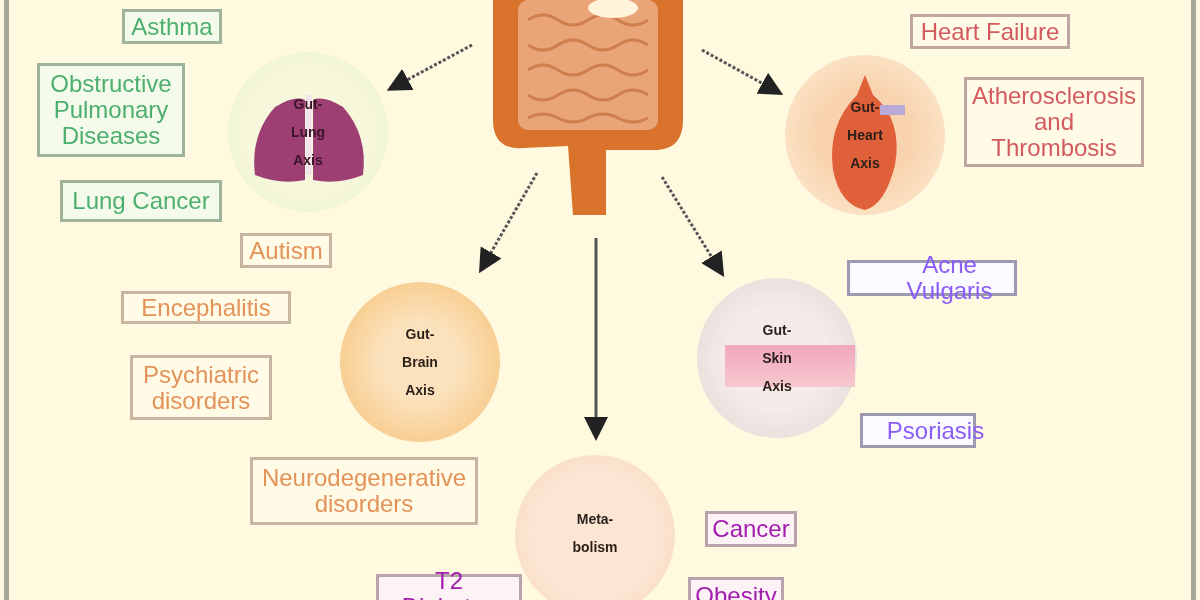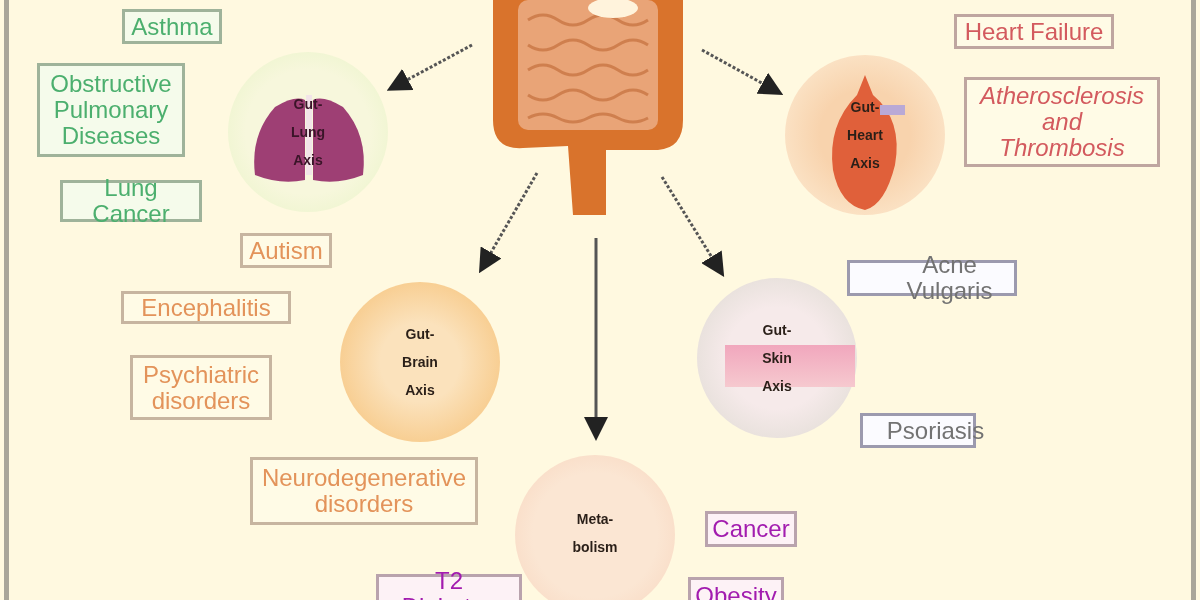--- a/index.html
+++ b/index.html
@@ -4,21 +4,21 @@
   <style>
     html, body { margin:0; padding:0; }
     body { width:1200px; height:600px; overflow:hidden; background:#fffadf; font-family:"Liberation Sans", sans-serif; }
     .stage { position:relative; width:1200px; height:600px; background:#fff9e0; }
     .border-l { position:absolute; left:4px; top:0; width:5px; height:600px; background:#a9a69a; }
     .border-r { position:absolute; left:1191px; top:0; width:5px; height:600px; background:#a9a69a; }
     .box { position:absolute; border:3px solid #b5b09c; background:#fffbe6; text-align:center; font-size:24px; line-height:26px; display:flex; align-items:center; justify-content:center; box-sizing:border-box; padding:0 6px; white-space:pre-line; }
     .green { color:#4caf6e; border-color:#9fb39a; background:#f5fbeb; }
     .orange { color:#e3935a; border-color:#c7b5a0; }
     .red { color:#d35a5e; border-color:#bfa6a0; }
-    .navy { color:#737373; border-color:#9c9aae; background:#fbfbff;padding-left:41px; }
+    .navy { color:#8b5cf6; border-color:#9c9aae; background:#fbfbff;padding-left:41px; }
     .pink { color:#a21caf; border-color:#b9a3ad; background:#fdf2f6; }
     .circle { position:absolute; border-radius:50%; display:flex; align-items:center; justify-content:center; text-align:center; font-weight:bold; font-size:14px; line-height:28px; color:#2a1f18; white-space:pre-line; }
     .c-lung { left:228px; top:52px; width:160px; height:160px; background:radial-gradient(circle, #f7f7dc 55%, #eef5cf 80%, #fff9e0 100%); }
     .c-heart { left:785px; top:55px; width:160px; height:160px; background:radial-gradient(circle, #f8d3ad 40%, #fbe3c6 75%, #fff9e0 100%); }
     .c-brain { left:340px; top:282px; width:160px; height:160px; background:radial-gradient(circle, #fbe2bc 35%, #f8cf94 70%, #fff9e0 100%); }
     .c-skin { left:697px; top:278px; width:160px; height:160px; background:radial-gradient(circle, #f6eaea 45%, #e5dfd9 80%, #fff9e0 100%); }
     .c-meta { left:515px; top:455px; width:160px; height:160px; background:radial-gradient(circle, #fbe6d3 55%, #f9dcc6 80%, #fff9e0 100%); }
     .lungs { position:absolute; left:250px; top:95px; width:118px; height:90px; }
     .heart { position:absolute; left:825px; top:75px; width:80px; height:135px; }
     .skinband { position:absolute; left:725px; top:345px; width:130px; height:42px; background:linear-gradient(#f1a7bd,#f6c9cf); }
@@ -91,24 +91,24 @@
     <line x1="702" y1="50" x2="778" y2="92" stroke="#555" stroke-width="3" stroke-dasharray="3 2" marker-end="url(#ah)"></line>
     <line x1="537" y1="173" x2="482" y2="268" stroke="#555" stroke-width="3" stroke-dasharray="3 2" marker-end="url(#ah)"></line>
     <line x1="662" y1="177" x2="721" y2="272" stroke="#555" stroke-width="3" stroke-dasharray="3 2" marker-end="url(#ah)"></line>
     <line x1="596" y1="238" x2="596" y2="435" stroke="#555" stroke-width="3" marker-end="url(#ah)"></line>
   </svg>
 
   <div class="box green" style="left:122px;top:9px;width:100px;height:35px;">Asthma</div>
   <div class="box green" style="left:37px;top:63px;width:148px;height:94px;">Obstructive
 Pulmonary
 Diseases</div>
-  <div class="box green" style="left:60px;top:180px;width:142px;height:42px;">Lung Cancer</div>
+  <div class="box green" style="left:60px;top:180px;width:162px;height:42px;">Lung Cancer</div>
 
-  <div class="box red" style="left:954px;top:14px;width:160px;height:35px;">Heart Failure</div>
-  <div class="box red" style="left:964px;top:77px;width:196px;height:90px;font-style:italic;">Atherosclerosis
+  <div class="box red" style="left:910px;top:14px;width:160px;height:35px;">Heart Failure</div>
+  <div class="box red" style="left:964px;top:77px;width:180px;height:90px;">Atherosclerosis
 and
 Thrombosis</div>
 
   <div class="box orange" style="left:218px;top:233px;width:92px;height:35px;margin-left:22px;">Autism</div>
   <div class="box orange" style="left:121px;top:291px;width:170px;height:33px;">Encephalitis</div>
   <div class="box orange" style="left:130px;top:355px;width:142px;height:65px;">Psychiatric
 disorders</div>
   <div class="box orange" style="left:250px;top:457px;width:228px;height:68px;">Neurodegenerative
 disorders</div>
 

